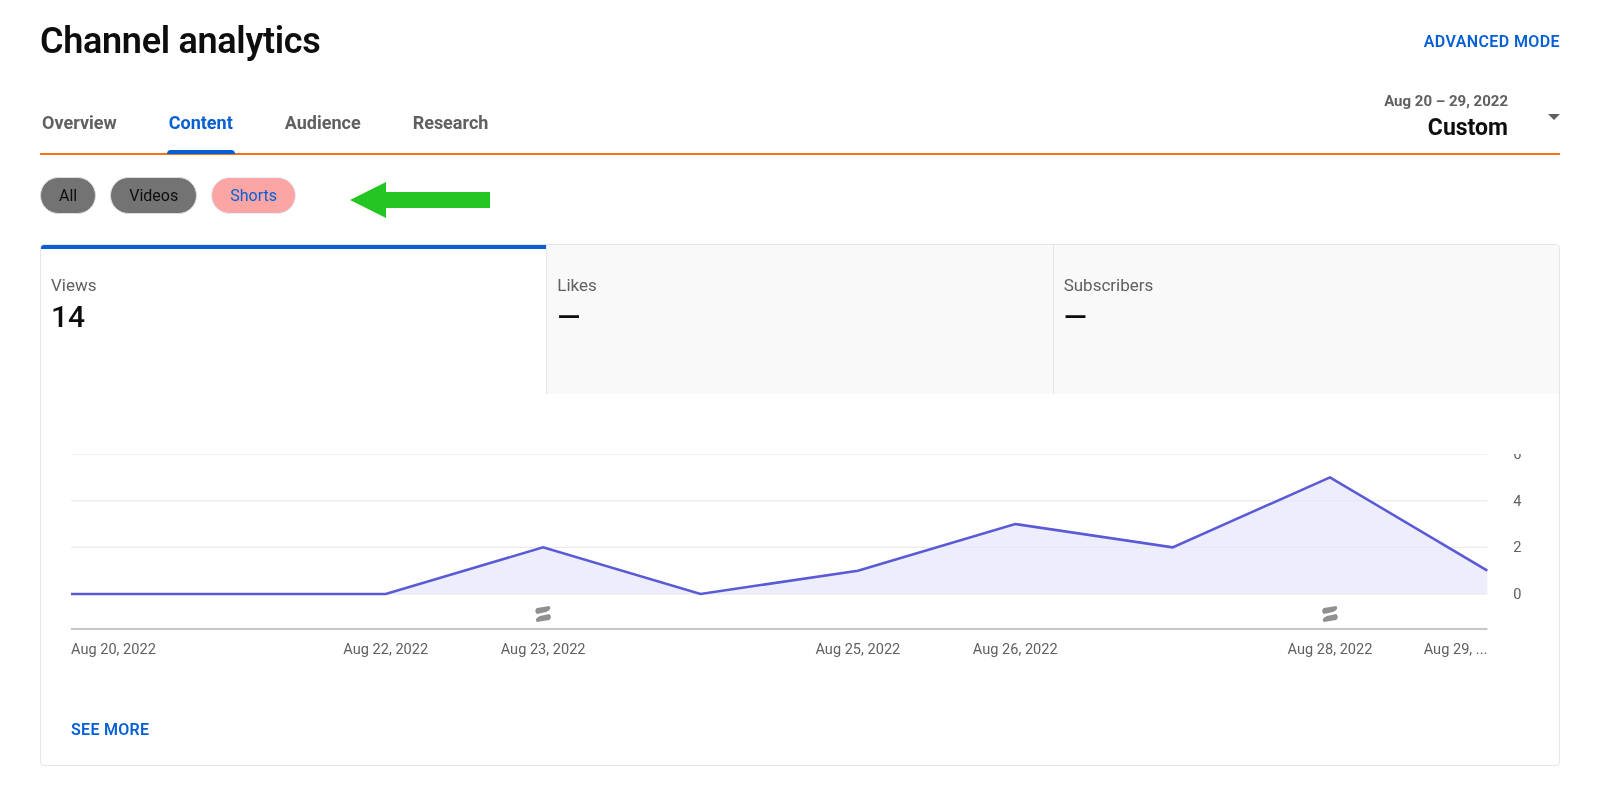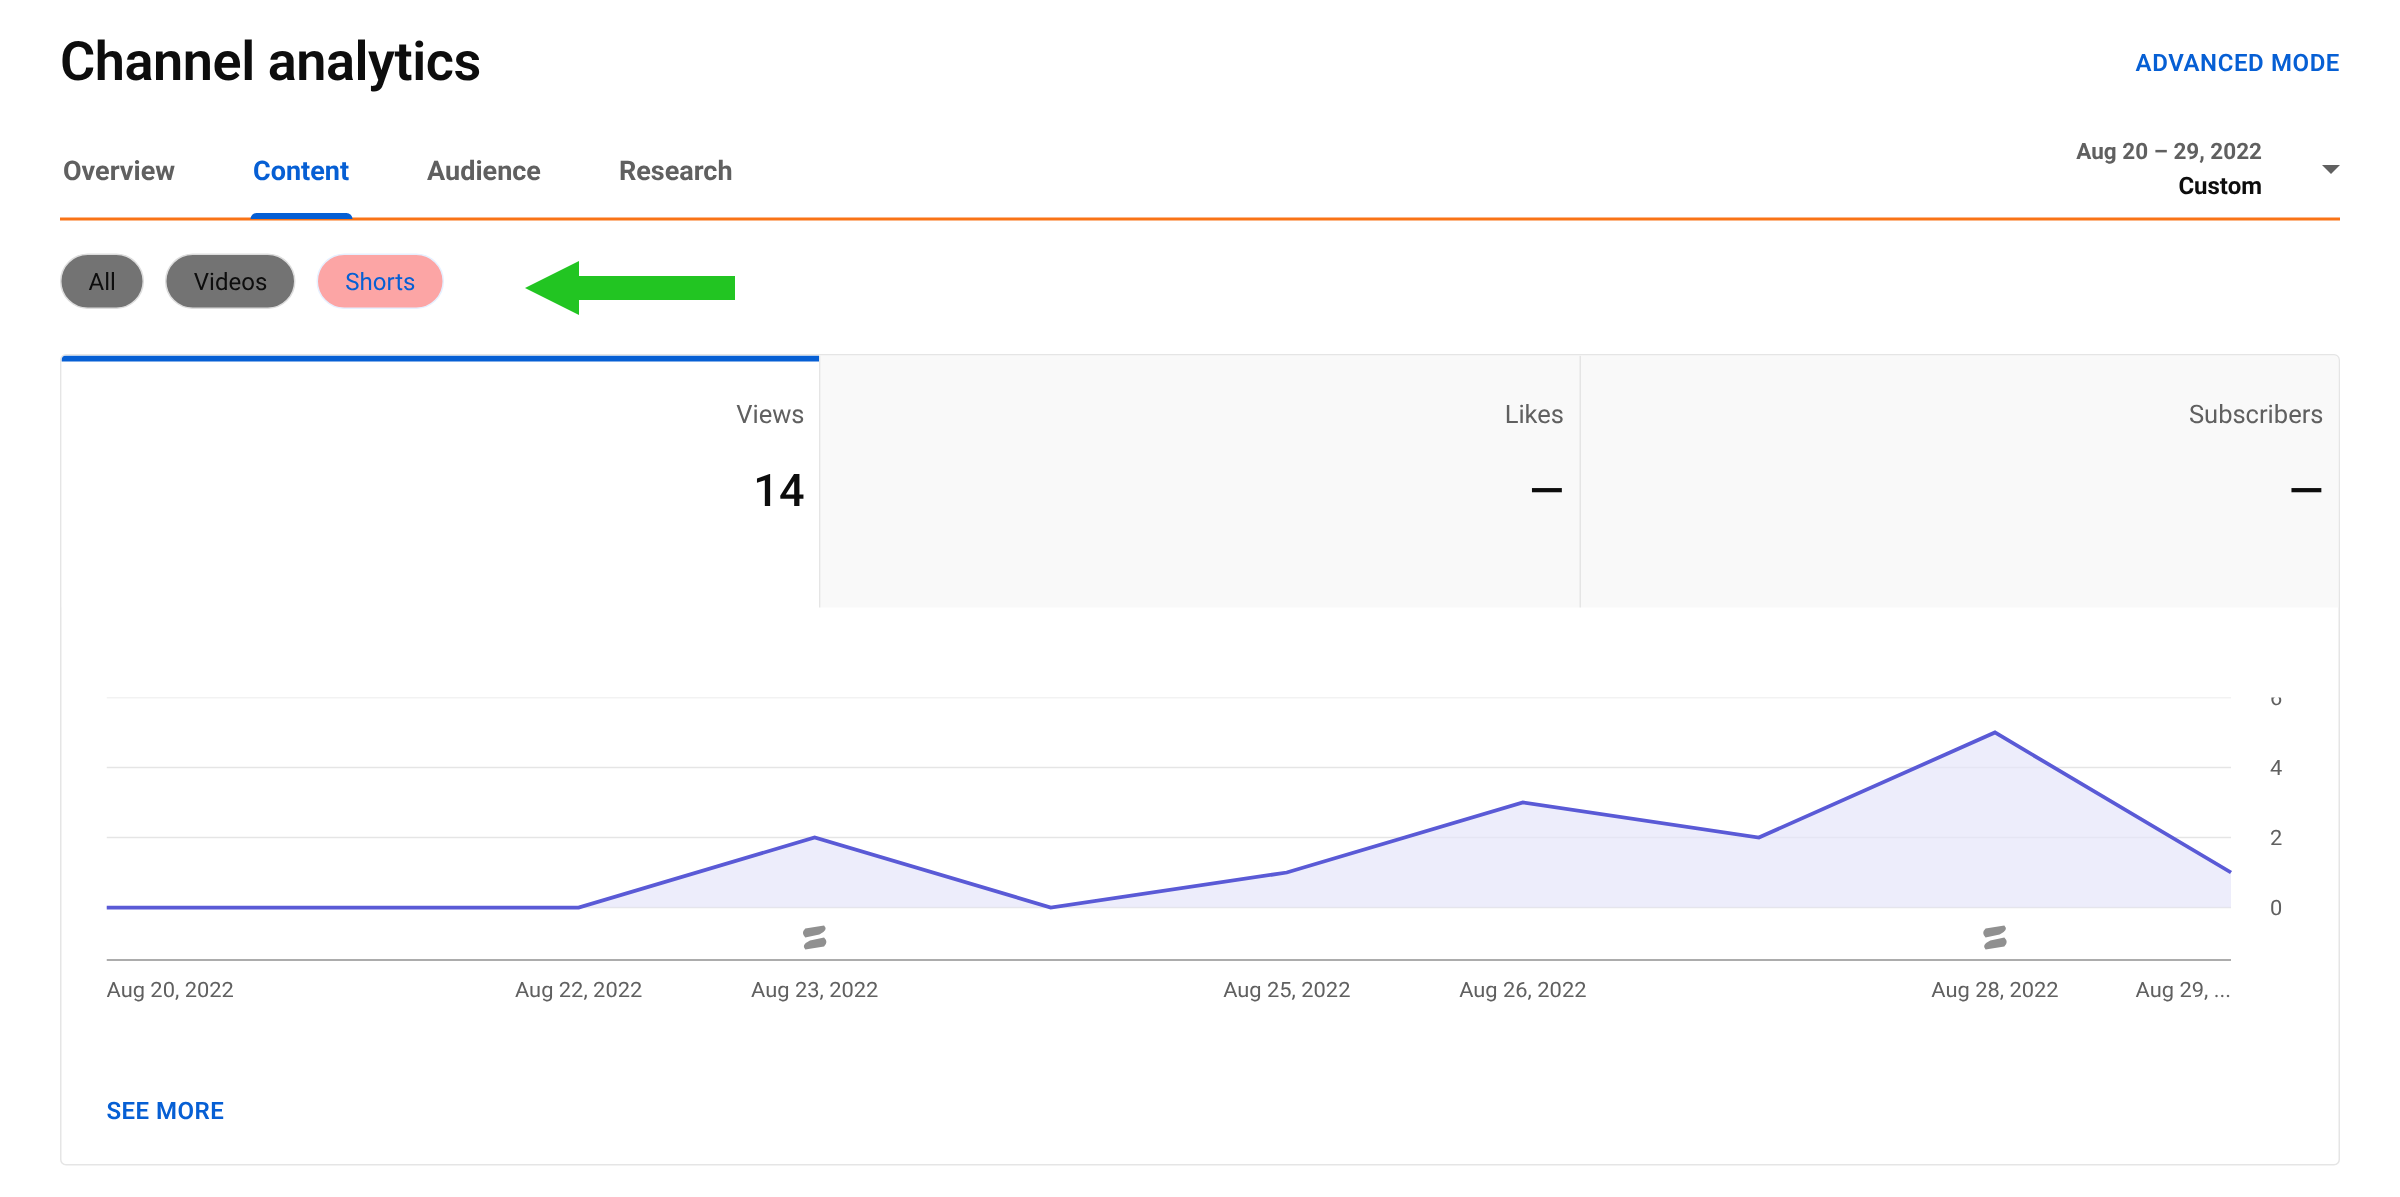--- a/index.html
+++ b/index.html
@@ -54,21 +54,21 @@
   }
   .date-picker {
     display: flex;
     align-items: center;
     gap: 40px;
     padding-bottom: 12px;
     cursor: pointer;
   }
   .date-text { display: flex; flex-direction: column; text-align: right; }
   .date-range { font-size: 15px; color: #606060; }
-  .date-label { font-size: 16px; color: #0d0d0d; margin-top: 4px; margin-left: 40px; }
+  .date-label { font-size: 23px; color: #0d0d0d; margin-top: 4px; margin-left: 40px; }
   .caret-down {
     width: 0; height: 0;
     border-left: 6px solid transparent;
     border-right: 6px solid transparent;
     border-top: 6px solid #606060;
   }
   .filters-row {
     display: flex;
     gap: 14px;
     padding: 22px 0 30px 0;
@@ -96,40 +96,40 @@
     pointer-events: none;
   }
   .card {
     border: 1px solid #e5e5e5;
     border-radius: 4px;
     overflow: hidden;
   }
   .metric-tabs { display: flex; }
   .metric-tab {
     flex: 1;
-    text-align: right;
+    text-align: left;
     padding: 30px 10px 60px 10px;
     background: #f9f9f9;
     border-right: 1px solid #e5e5e5;
     cursor: pointer;
   }
   .metric-tab:last-child { border-right: none; }
   .metric-tab.active {
     background: #fff;
     position: relative;
   }
   .metric-tab.active::before {
     content: "";
     position: absolute;
     top: 0; left: 0; right: 0;
     height: 4px;
     background: #065fd4;
   }
   .metric-name { font-size: 17px; color: #606060; }
-  .metric-value { font-size: 30px; font-weight: 500; margin-top: 23px; }
+  .metric-value { font-size: 30px; font-weight: 500; margin-top: 4px; }
   .chart-area { padding: 60px 30px 20px 30px; }
   .chart-svg { width: 100%; height: 220px; display: block; }
   .see-more {
     color: #065fd4;
     font-size: 16px;
     font-weight: 600;
     padding: 26px 30px;
     cursor: pointer;
     letter-spacing: 0.3px;
   }

